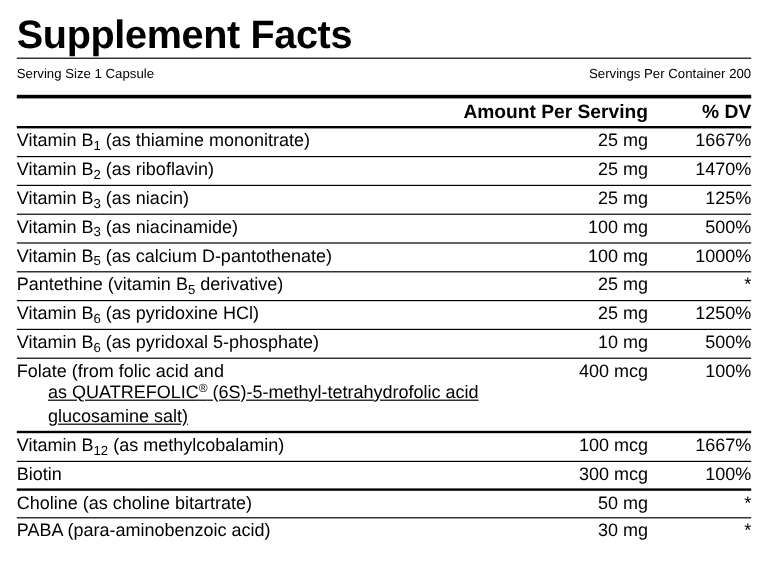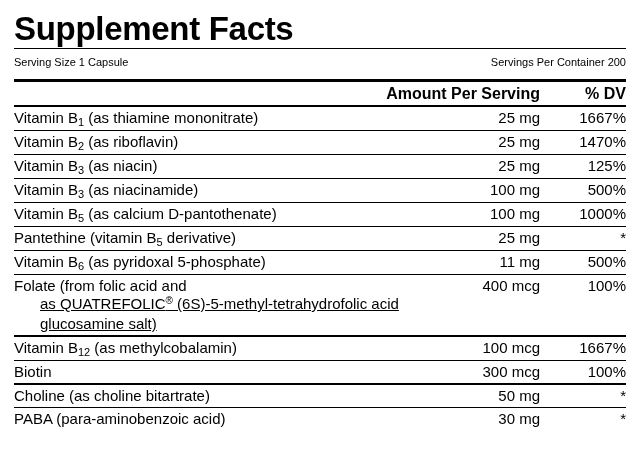--- a/index.html
+++ b/index.html
@@ -165,22 +165,27 @@
           <td class="name">Vitamin B<span class="sub">5</span> (as calcium D-pantothenate)</td>
           <td class="amount">100 mg</td>
           <td class="dv">1000%</td>
         </tr>
         <tr>
           <td class="name">Pantethine (vitamin B<span class="sub">5</span> derivative)</td>
           <td class="amount">25 mg</td>
           <td class="dv">*</td>
         </tr>
         <tr>
+          <td class="name">Vitamin B<span class="sub">6</span> (as pyridoxine HCl)</td>
+          <td class="amount">25 mg</td>
+          <td class="dv">1250%</td>
+        </tr>
+        <tr>
           <td class="name">Vitamin B<span class="sub">6</span> (as pyridoxal 5-phosphate)</td>
-          <td class="amount">11 mg</td>
+          <td class="amount">10 mg</td>
           <td class="dv">500%</td>
         </tr>
         <tr>
           <td class="name">Folate (from folic acid and<span class="indent2">as QUATREFOLIC<span class="sup">®</span> (6S)-5-methyl-tetrahydrofolic acid glucosamine salt)</span></td>
           <td class="amount">400 mcg</td>
           <td class="dv">100%</td>
         </tr>
         <tr class="thickline">
           <td class="name">Vitamin B<span class="sub">12</span> (as methylcobalamin)</td>
           <td class="amount">100 mcg</td>

